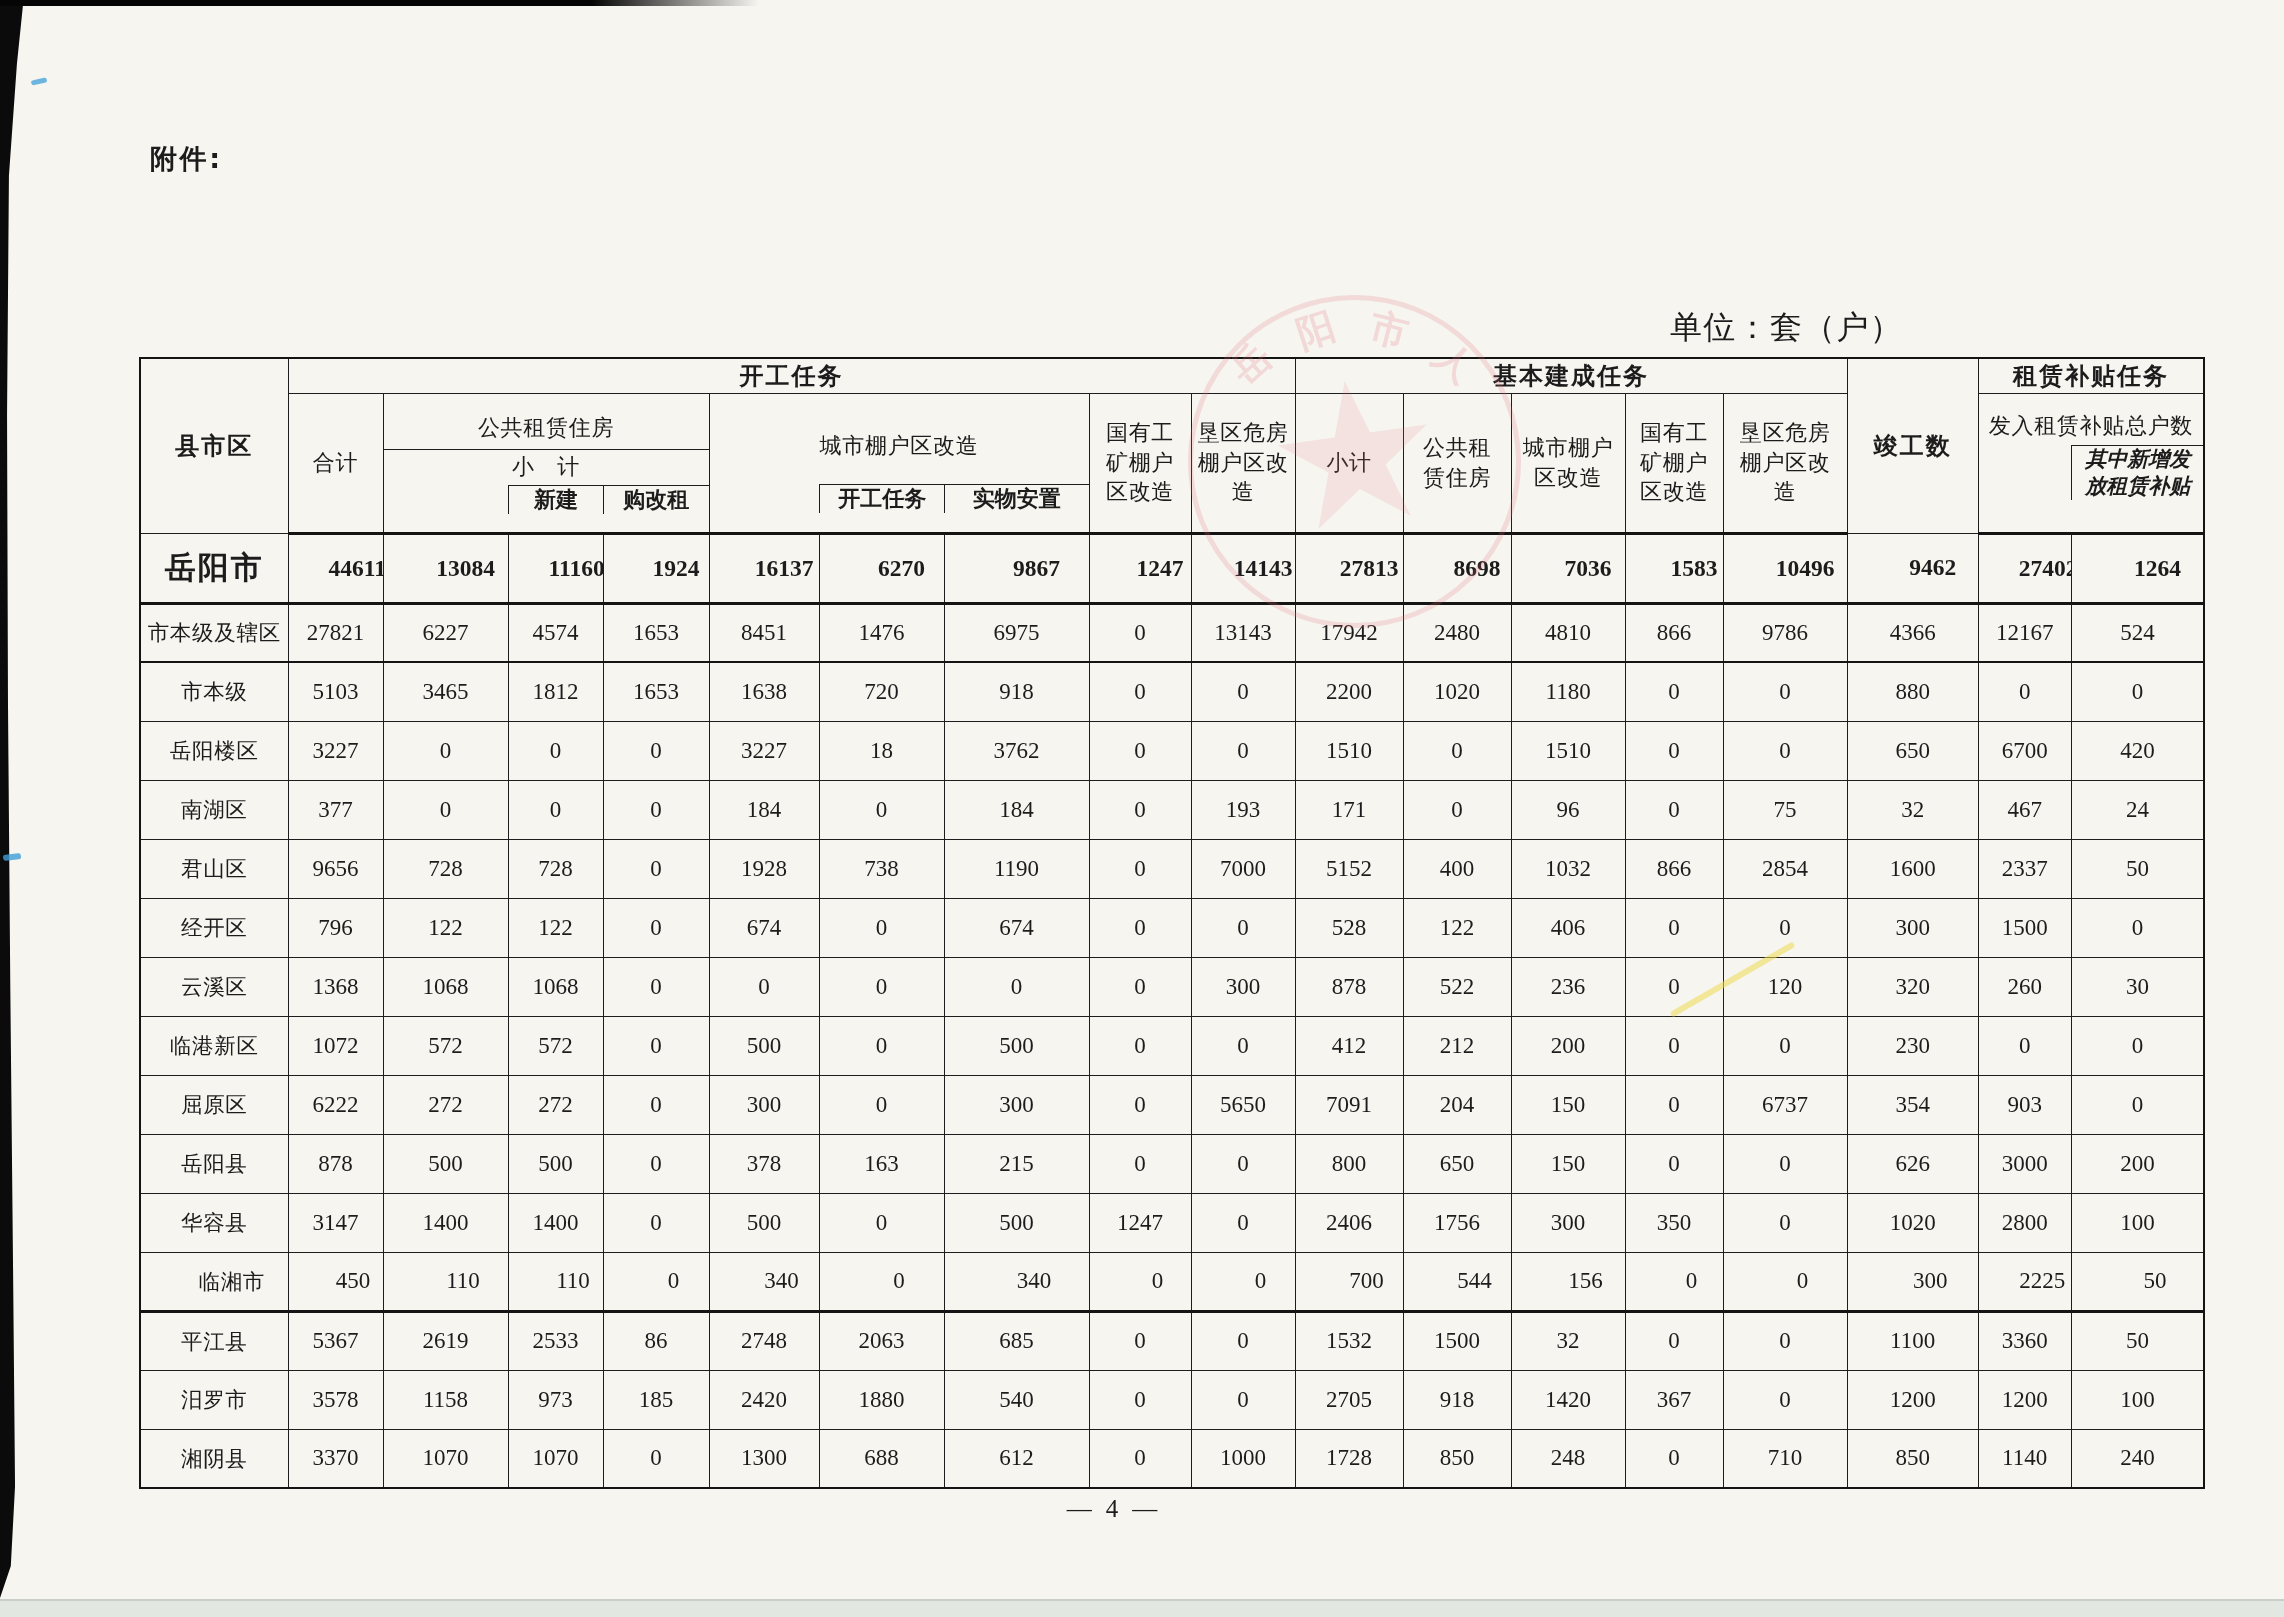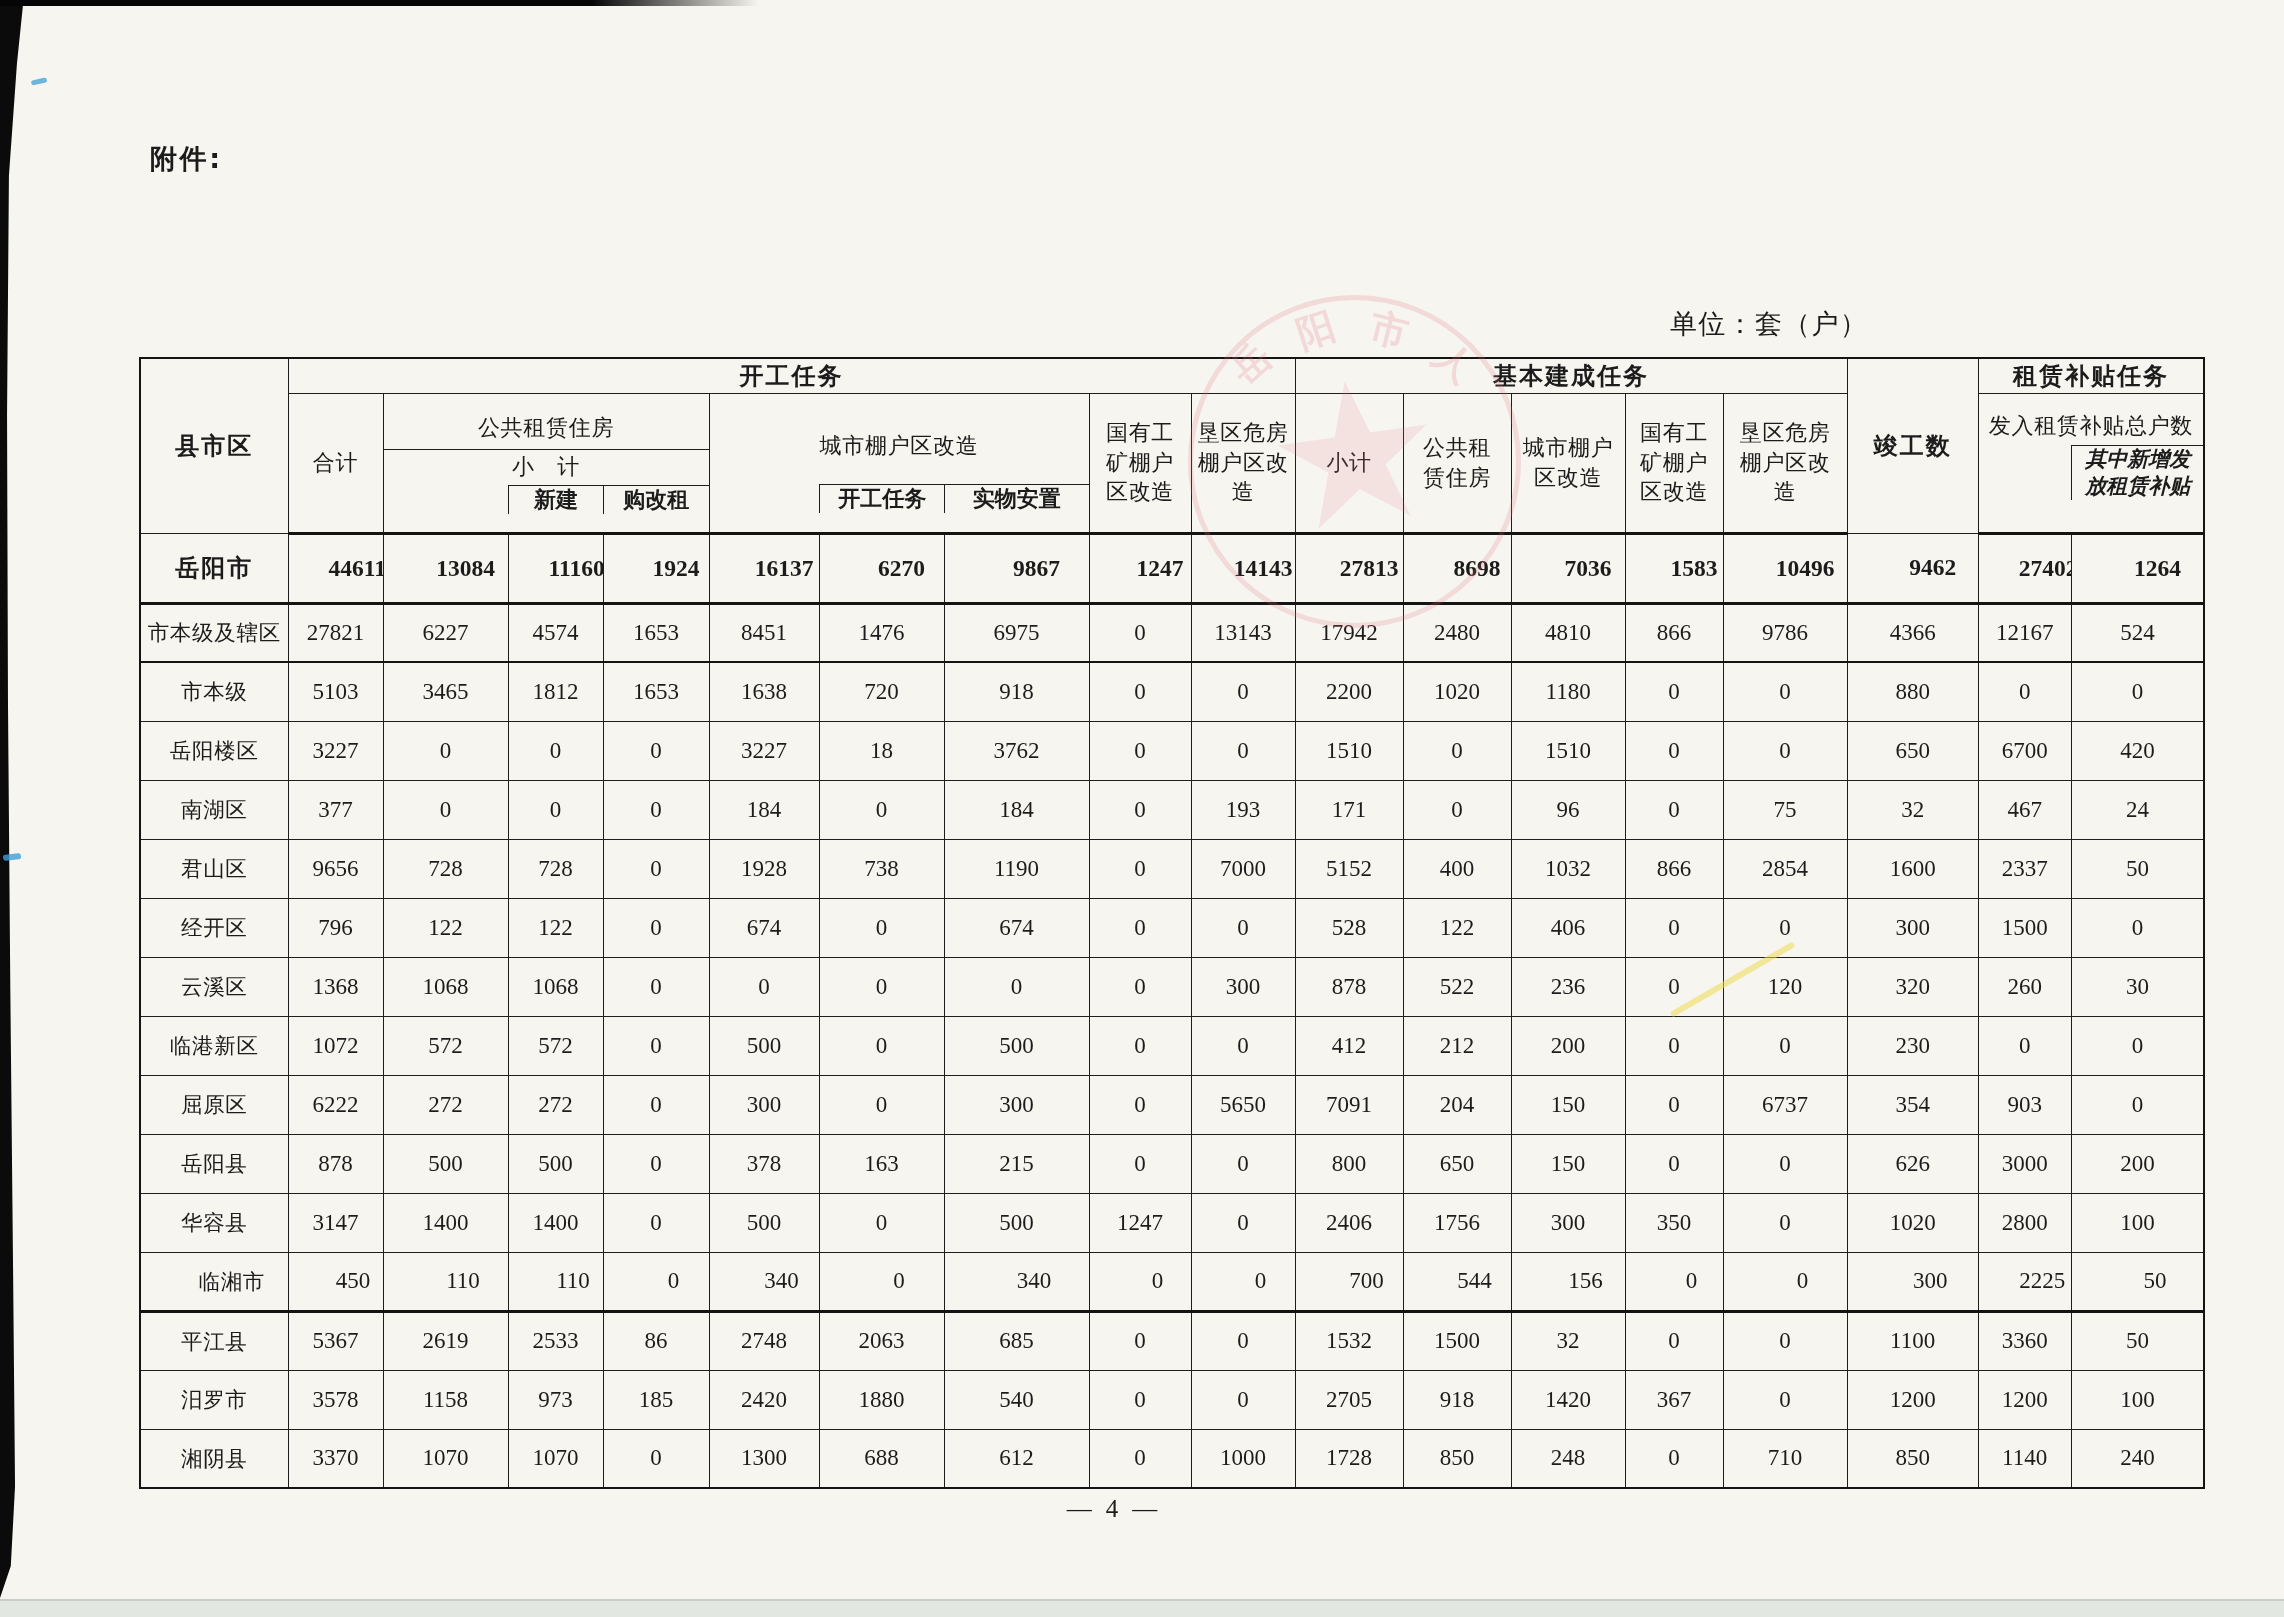--- a/index.html
+++ b/index.html
@@ -53,21 +53,21 @@
   
   .attachment {
     position:absolute; left:150px; top:141px;
     font-family:"DejaVu Sans", sans-serif; font-weight:700; font-size:27px; letter-spacing:2.6px;
   }
   .doc-title {
     position:absolute; left:665px; top:211px; width:1017px; text-align:center;
     font-weight:700; font-size:37px; letter-spacing:1.3px; white-space:nowrap;
   }
   .unit-note {
-    position:absolute; left:1670px; top:306px; font-size:27px; letter-spacing:1.3px;
+    position:absolute; left:1670px; top:306px; font-size:32px; letter-spacing:1.3px;
   }
   .page-number {
     position:absolute; left:1036px; top:1495px; width:156px; text-align:center;
     font-size:25px; letter-spacing:3.9px;
   }
   
   table.main {
     position:absolute; left:139px; top:357px; width:2065px;
     border-collapse:collapse; table-layout:fixed;
     border:2.6px solid #141414;
@@ -98,21 +98,21 @@
   .split-shan { grid-template-columns:169fr 192fr 222fr; }
   .split-subs { grid-template-columns:143fr 204fr;font-style:italic; }
   .gc-split > div { display:flex; align-items:center; justify-content:center; font-size:22px; white-space:pre-line; line-height:1.3; }
   .gc-split > div.boxed { border-left:1.3px solid #1d1d1d; border-top:1.3px solid #1d1d1d; }
   .gc-split > div.small { font-size:21px; }
   
   tbody th { font-size:21.5px; font-weight:400; letter-spacing:0.7px; }
   tbody td { font-size:23px; }
   tbody tr { height:59px; }
   tbody tr:nth-child(1) { height:70px; }
-  tbody tr:nth-child(1) th { font-family:Liberation Serif, serif; font-weight:700; font-size:24px; letter-spacing:2px; }
+  tbody tr:nth-child(1) th { font-family:Liberation Serif, serif; font-weight:700; font-size:31px; letter-spacing:2px; }
   tbody tr:nth-child(1) td { font-weight:700; font-size:23.5px;padding-left:40px; }
   tbody tr:nth-child(1) th, tbody tr:nth-child(1) td { border-bottom:3.3px solid #141414; }
   tbody tr:nth-child(2) th, tbody tr:nth-child(2) td { border-bottom:2.6px solid #141414; }
   tbody tr:nth-child(13) th, tbody tr:nth-child(13) td { border-bottom:3.3px solid #141414;padding-left:35px; }
 </style>
 </head>
 <body>
 
 <div class="page">
 

